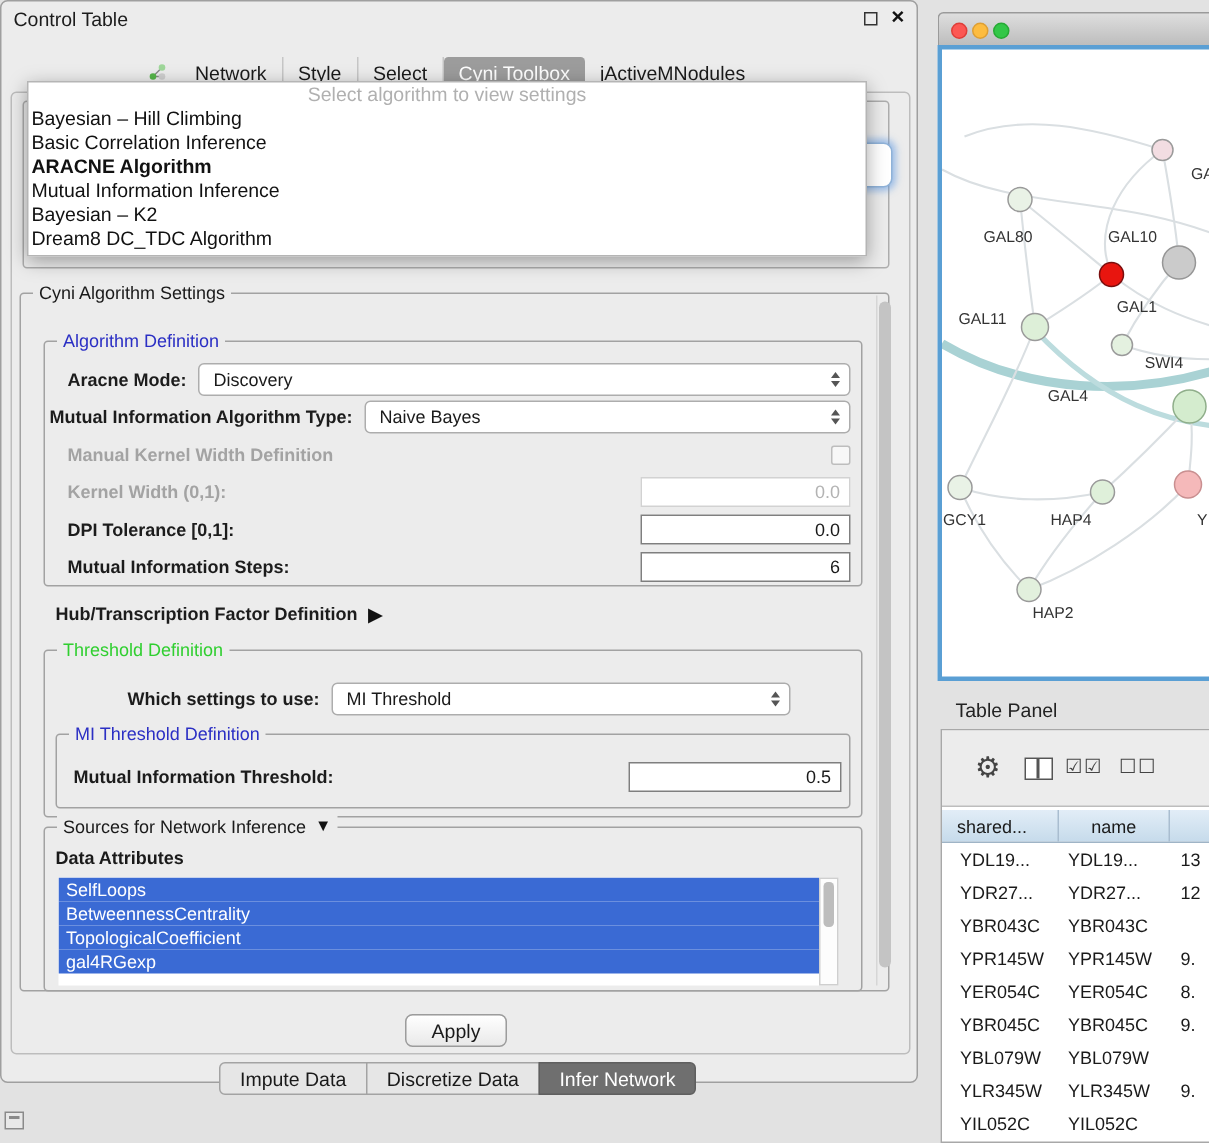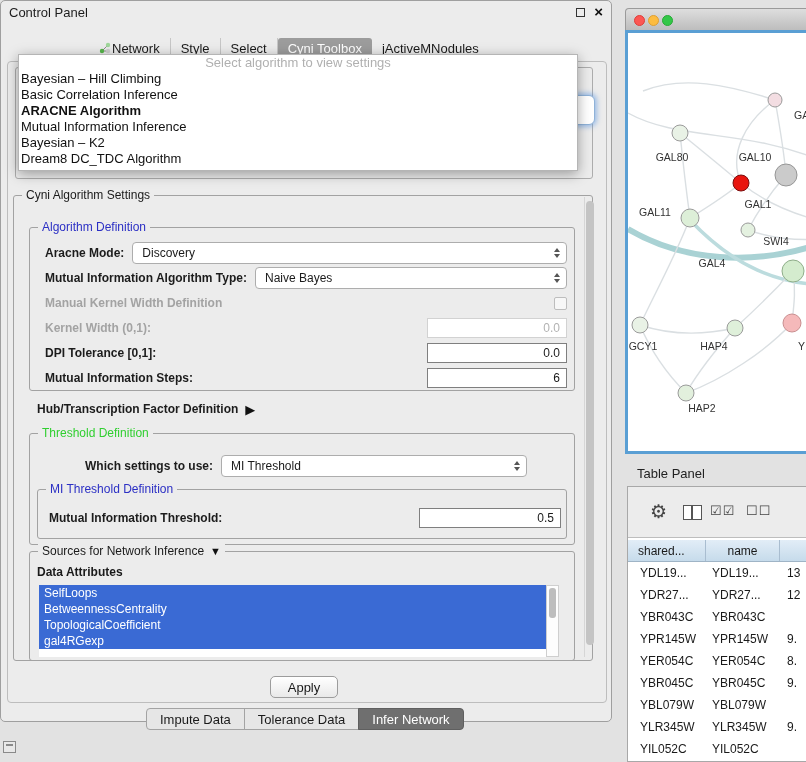--- a/index.html
+++ b/index.html
@@ -14,21 +14,21 @@
   
   #control-panel {
     position:absolute; left:0; top:8; width:612px; height:722px;
     background:#ececec; border:1px solid #9f9f9f; border-radius:5px;
   }
   .cp-title { position:absolute; left:8px; top:4px; font-size:13px; color:#1c1c1c; }
   .float-icon { position:absolute; right:26px; top:7px; width:9px; height:9px; border:1.5px solid #333; }
   .close-icon { position:absolute; right:8px; top:2px; font-size:15px; font-weight:bold; color:#111; cursor:default; }
 
   .cp-tabs { position:absolute; left:88px; top:36px; display:flex; align-items:center; height:22px; }
-  .cp-tab { padding:3px 10px; display:flex; align-items:center; gap:1px; border-right:1px solid #c6c6c6; white-space:nowrap; }
+  .cp-tab { padding:3px 10px; display:flex; align-items:center; gap:19px; border-right:1px solid #c6c6c6; white-space:nowrap; }
   .cp-tab:last-child { border-right:none; }
   .cp-tab.selected { background:#9c9c9c; color:#fff; border-radius:3px; border-right:none; }
 
   .cp-content-box { position:absolute; left:6px; top:60px; width:600px; height:642px; border:1px solid #bdbdbd; border-radius:4px; background:#ececec; }
 
   .upper-fieldset { position:absolute; left:14px; top:66px; width:578px; height:112px; border:1px solid #adadad; border-radius:3px; z-index:1; }
   .combo-remnant { position:absolute; left:520px; top:94px; width:74px; height:30px; background:#fff; border:1px solid #8fb2d8; border-radius:6px; box-shadow:0 0 5px 2px rgba(90,150,225,.55); z-index:2; }
 
   
   .fs { position:absolute; border:1px solid #a2a2a2; border-radius:3px; }
@@ -124,21 +124,21 @@
   .tp-cell.c3 { flex:1; padding-left:7px; }
 
   .corner-icon { position:absolute; left:3px; top:741px; width:13px; height:12px;
                  border:1.5px solid #8a8a8a; background:#e8e8e8; }
   .corner-icon::after { content:""; position:absolute; left:2px; top:2px; right:2px; height:2px; background:#8a8a8a; }
 </style>
 </head>
 <body>
 
 <div id="control-panel">
-  <div class="cp-title">Control Panel</div>
+  <div class="cp-title">Control Table</div>
   <div class="float-icon"></div>
   <div class="close-icon">×</div>
 
   <div class="cp-tabs">
     <div class="cp-tab">
       <svg width="12" height="12" viewBox="0 0 12 12">
         <line x1="3" y1="9" x2="9" y2="3" stroke="#888" stroke-width="1"></line>
         <line x1="3" y1="9" x2="9" y2="9" stroke="#888" stroke-width="1"></line>
         <circle cx="3" cy="9" r="2.2" fill="#56b54a"></circle>
         <circle cx="9" cy="3" r="2.2" fill="#9fd79a"></circle>
@@ -179,21 +179,21 @@
     <span class="lbl">Aracne Mode:</span>
     <div class="combo">
       <span>Discovery</span>
       <span class="stepper">
           <span class="tri-up"></span>
           <span class="tri-down"></span>
         </span>
     </div>
   </div>
 
-  <div class="row" style="left:44px; top:265px; right:44px;">
+  <div class="row" style="left:32px; top:265px; right:44px;">
     <span class="lbl">Mutual Information Algorithm Type:</span>
     <div class="combo">
       <span>Naive Bayes</span>
       <span class="stepper">
           <span class="tri-up"></span>
           <span class="tri-down"></span>
         </span>
     </div>
   </div>
 
@@ -260,21 +260,21 @@
     <div class="attr-item">gal4RGexp</div>
   </div>
   <div class="list-scroll">
     <div class="list-scroll-thumb"></div>
   </div>
 
   <div class="apply-btn">Apply</div>
 
   <div class="bottom-tabs">
     <div class="btab">Impute Data</div>
-    <div class="btab">Tolerance Data</div>
+    <div class="btab">Discretize Data</div>
     <div class="btab selected">Infer Network</div>
   </div>
 </div>
 
 <div class="algo-popup">
   <div class="popup-header">Select algorithm to view settings</div>
   <div class="popup-item">Bayesian – Hill Climbing</div>
   <div class="popup-item">Basic Correlation Inference</div>
   <div class="popup-item bold">ARACNE Algorithm</div>
   <div class="popup-item">Mutual Information Inference</div>

